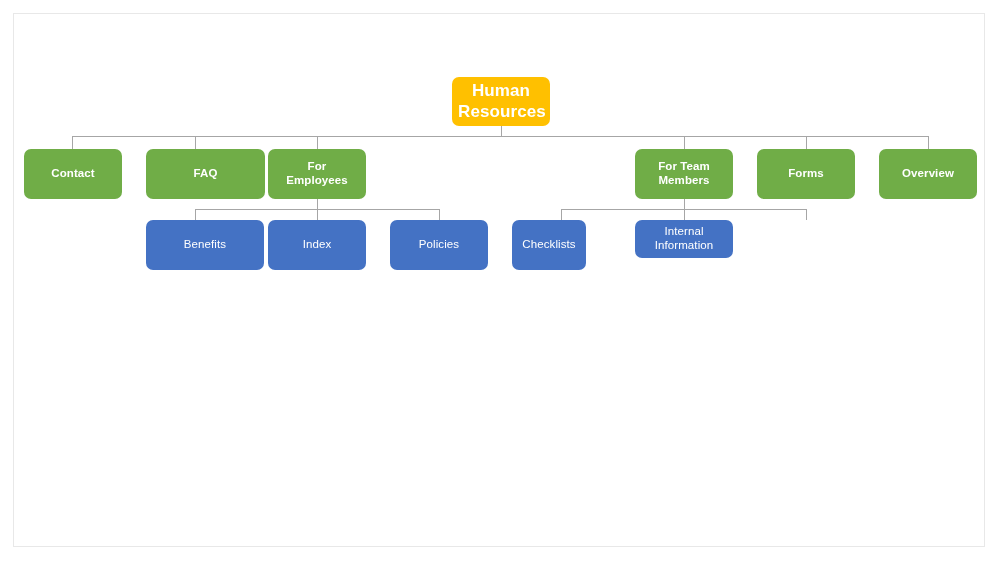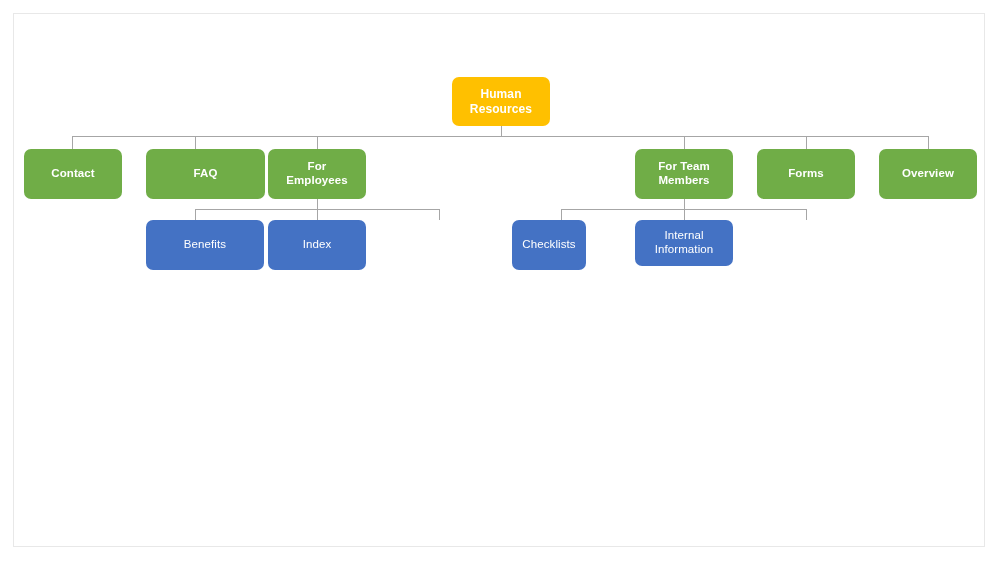--- a/index.html
+++ b/index.html
@@ -58,21 +58,21 @@
     padding: 2px 6px;
     overflow: hidden;
   }
   .node-label {
     display: block;
     width: 100%;
     white-space: pre-line;
   }
   .node.root {
     background: #ffc000;
-    font-size: 12px;
+    font-size: 17px;
     font-weight: bold;
     letter-spacing: 0.1px;
   }
   .node.level1 {
     background: #70ad47;
     font-size: 11.5px;
     font-weight: bold;
     letter-spacing: 0.1px;
   }
   .node.level2 {
@@ -152,25 +152,28 @@
     </div>
 
     <div class="node level2" style="left:146px; top:220px; width:118px; height:50px;">
       <span class="node-label">Benefits</span>
     </div>
 
     <div class="node level2" style="left:268px; top:220px; width:98px; height:50px;">
       <span class="node-label">Index</span>
     </div>
 
+    <div class="node level2" style="left:390px; top:220px; width:98px; height:50px;">
+      <span class="node-label">Policies</span>
+    </div>
 
     <div class="node level2" style="left:512px; top:220px; width:74px; height:50px;">
       <span class="node-label">Checklists</span>
     </div>
 
-    <div class="node level2" style="left:635px; top:220px; width:98px; height:46px;">
+    <div class="node level2" style="left:635px; top:220px; width:98px; height:38px;">
       <span class="node-label">Internal
 Information</span>
     </div>
 
 
   </div>
 </div>
 
 </body></html>

